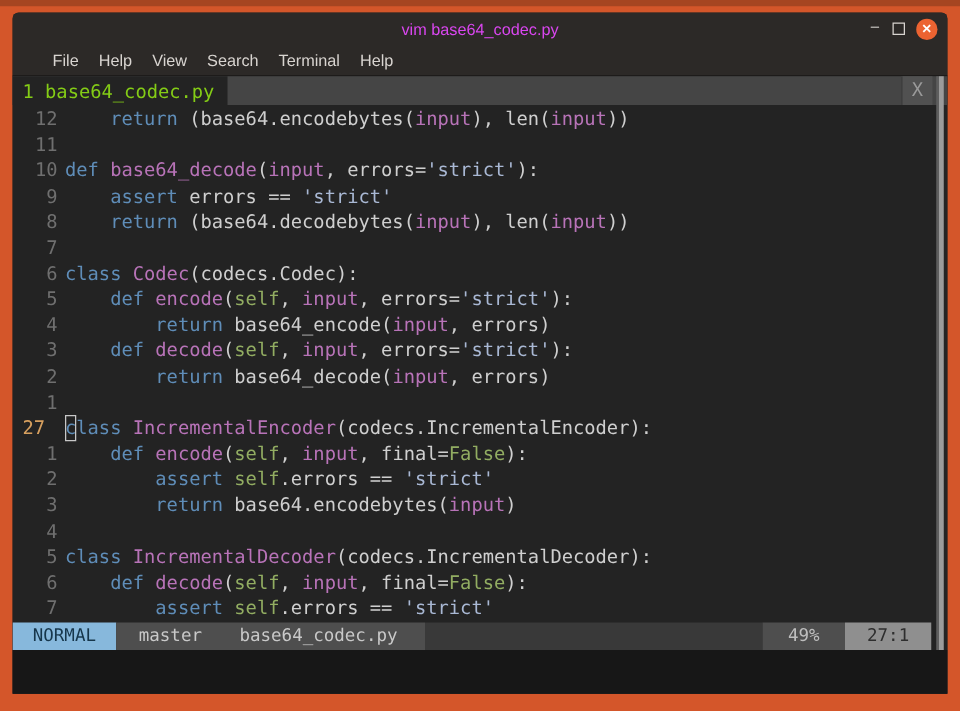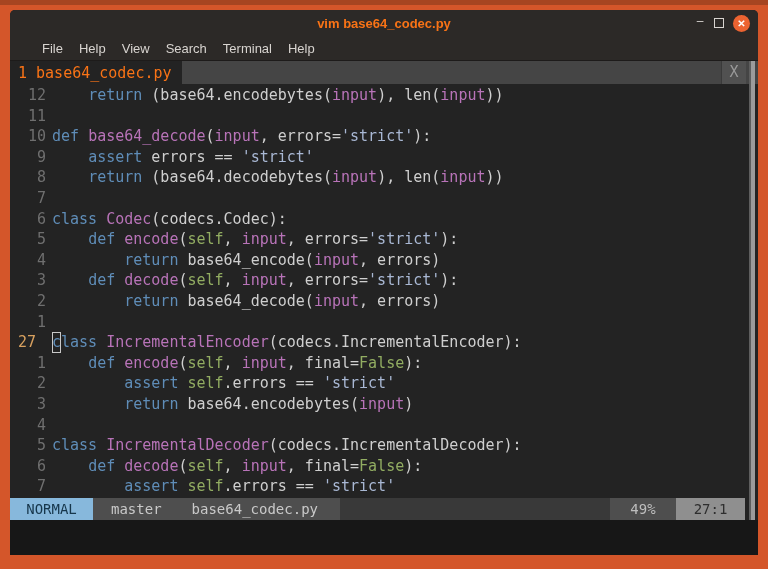--- a/index.html
+++ b/index.html
@@ -4,35 +4,35 @@
 <style>
   html,body{margin:0;padding:0;width:768px;height:569px;overflow:hidden;
     font-family:"Liberation Sans",sans-serif;background:var(--frame,#d4562a);}
   .frame-top-edge{position:absolute;left:0;top:0;width:768px;height:5px;
     background:var(--frameDark,#a64521);}
   .window{position:absolute;left:10px;top:10px;width:748px;height:545px;
     background:var(--termBg,#232323);border-radius:5px 5px 0 0;overflow:hidden;}
   
   .titlebar{position:relative;height:26px;background:var(--chromeBg,#2c2927);
     display:flex;align-items:center;justify-content:center;}
-  .title{color:#f97316;font-size:13px;font-weight:bold;}
+  .title{color:#d946ef;font-size:13px;font-weight:normal;}
   .winbtns{position:absolute;right:8px;top:0;height:26px;display:flex;align-items:center;gap:9px;}
   .btn-min{width:10px;height:10px;color:#d8d4d0;font-size:12px;line-height:6px;text-align:center;cursor:default;}
   .btn-max{width:8px;height:8px;border:1px solid #d8d4d0;}
   .btn-close{width:17px;height:17px;border-radius:50%;background:var(--closeBtn,#ec6331);
     color:#fff;font-size:10px;line-height:17px;text-align:center;font-weight:bold;}
   
   .menubar{height:24px;background:var(--chromeBg,#2c2927);display:flex;align-items:center;
     padding-left:24px;border-bottom:1px solid #1d1b1a;}
   .menu-item{color:#d8d4d0;font-size:13px;padding:2px 8px;}
   
   .terminal{position:relative;height:494px;background:var(--termBg,#232323);
     font-family:"DejaVu Sans Mono","Liberation Mono",monospace;font-size:15px;}
   .tabline{height:23px;display:flex;background:var(--tabFill,#454545);}
-  .tab-active{background:var(--termBg,#232323);color:#f97316;padding:1px 10px 0 8px;
+  .tab-active{background:var(--termBg,#232323);color:#84cc16;padding:1px 10px 0 8px;
     white-space:pre;line-height:22px;}
   .tab-fill{flex:1;}
   .tab-close{width:24px;background:#515151;color:#9a9a9a;text-align:center;line-height:22px;
     border-left:1px solid #3a3a3a;margin-right:12px;}
   
   .code{height:413px;overflow:hidden;padding-top:1px;}
   .code-line{display:flex;line-height:20.6px;white-space:pre;}
   .lnum{width:28px;margin-left:8px;margin-right:6px;text-align:right;
     color:var(--lnum,#6f6f6f);flex:none;}
   .code-line.current .lnum{text-align:left;color:var(--curnum,#d7a05f);}

